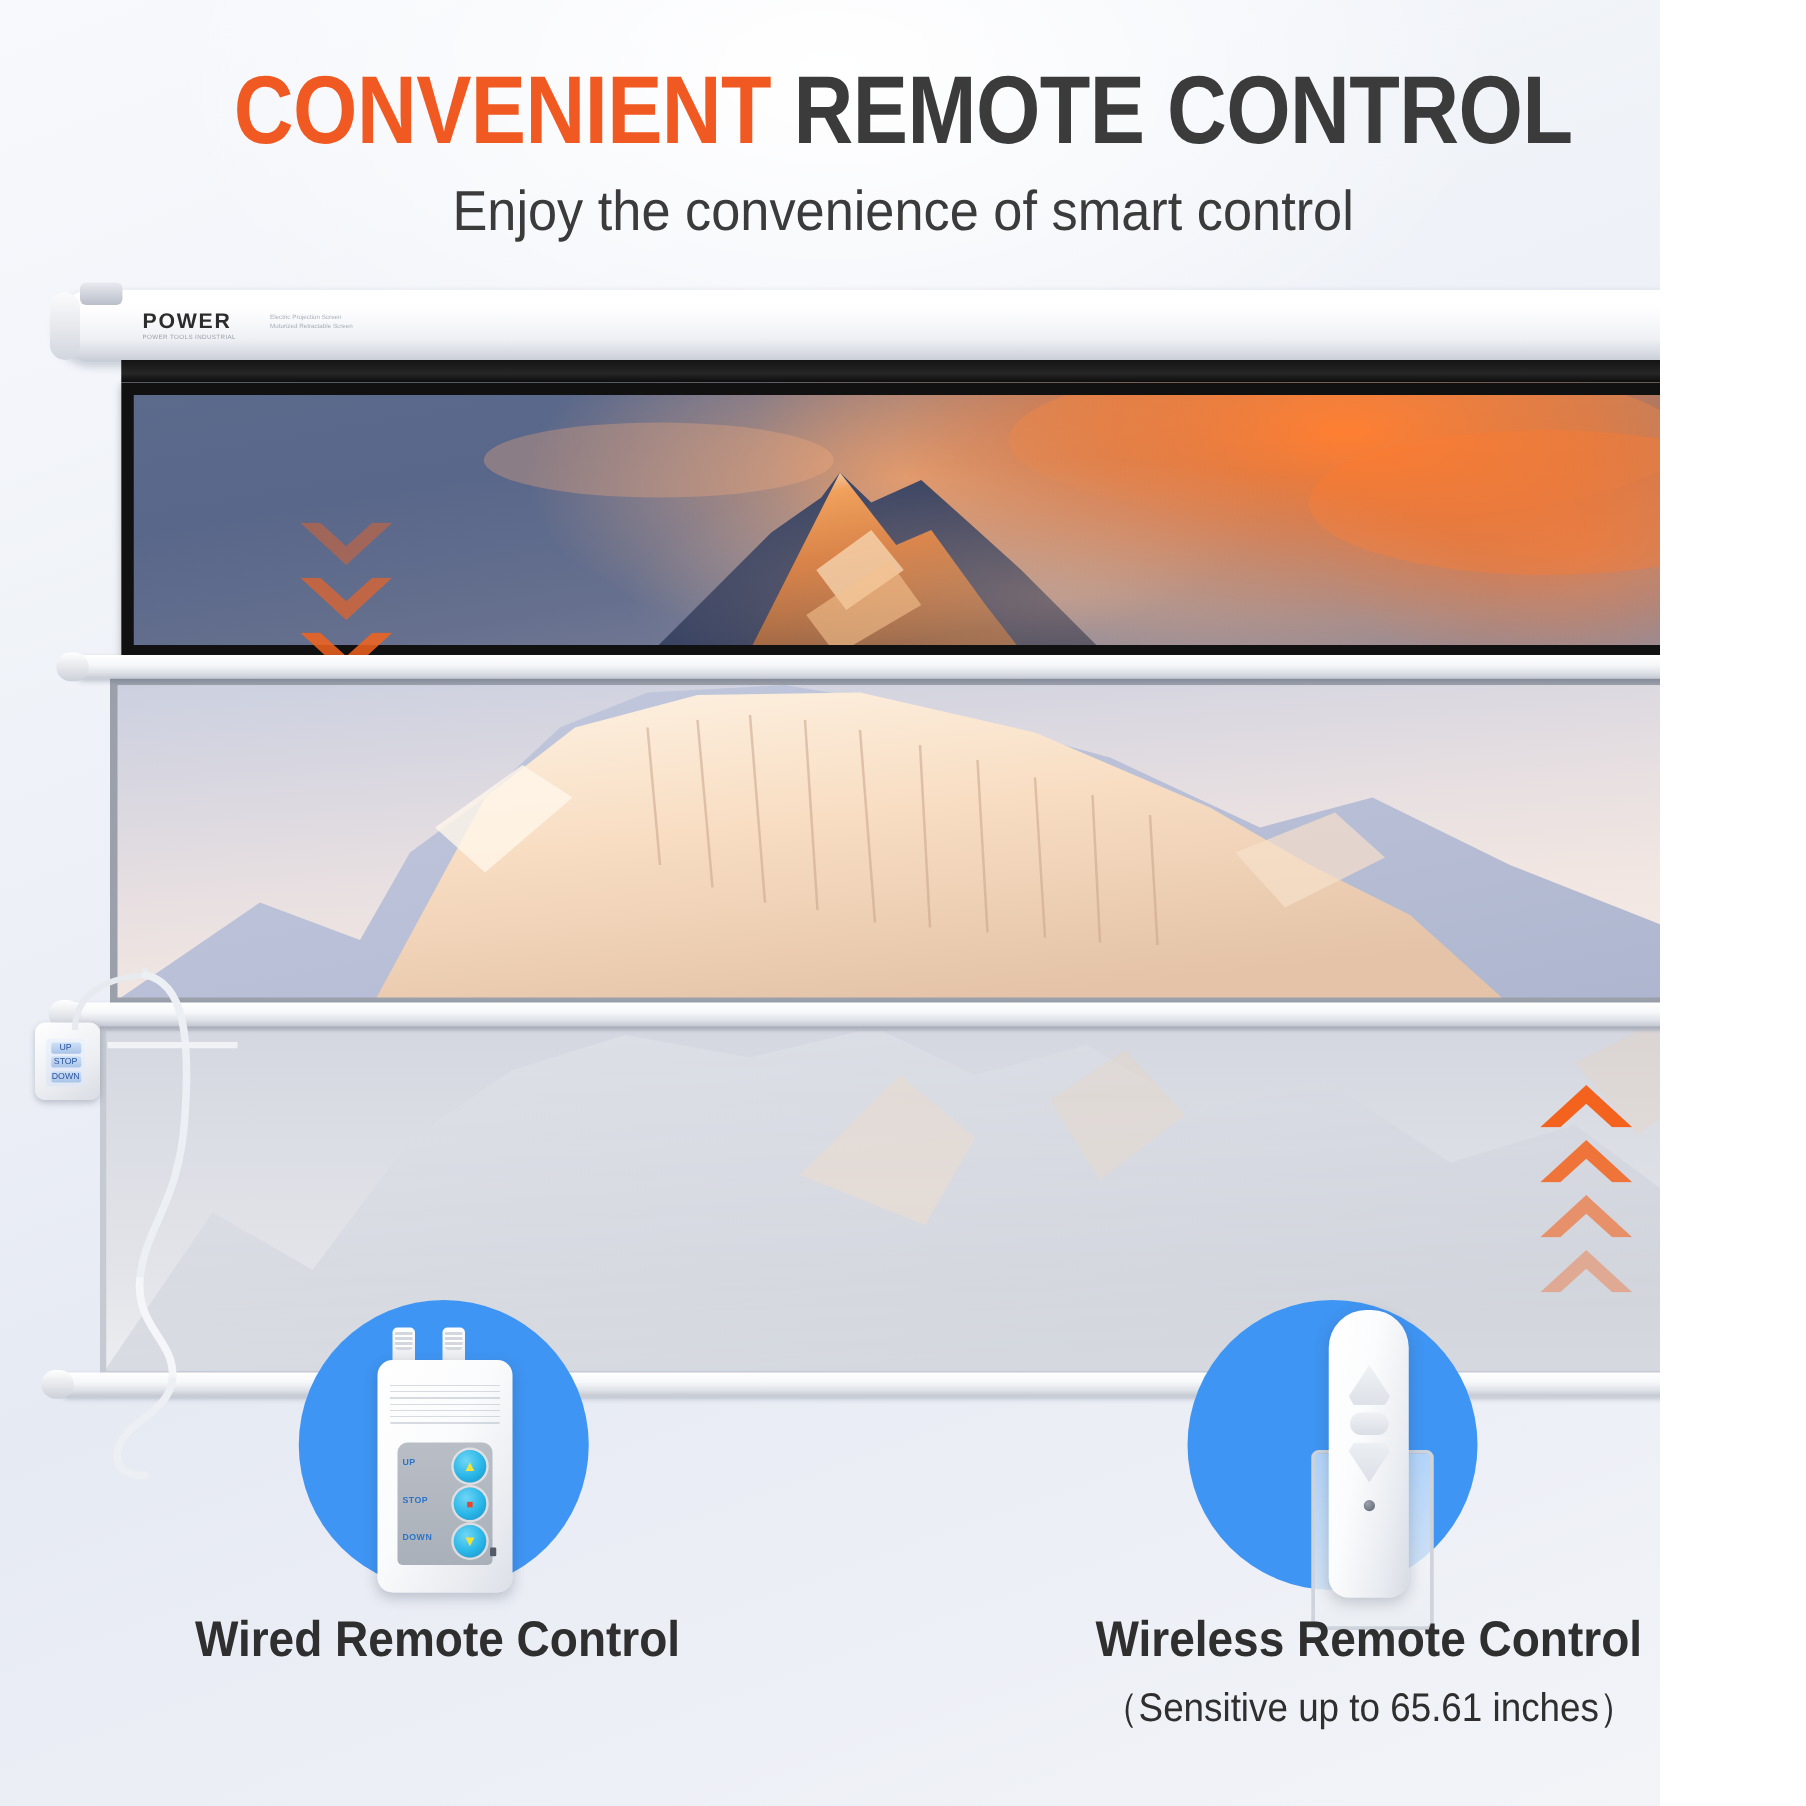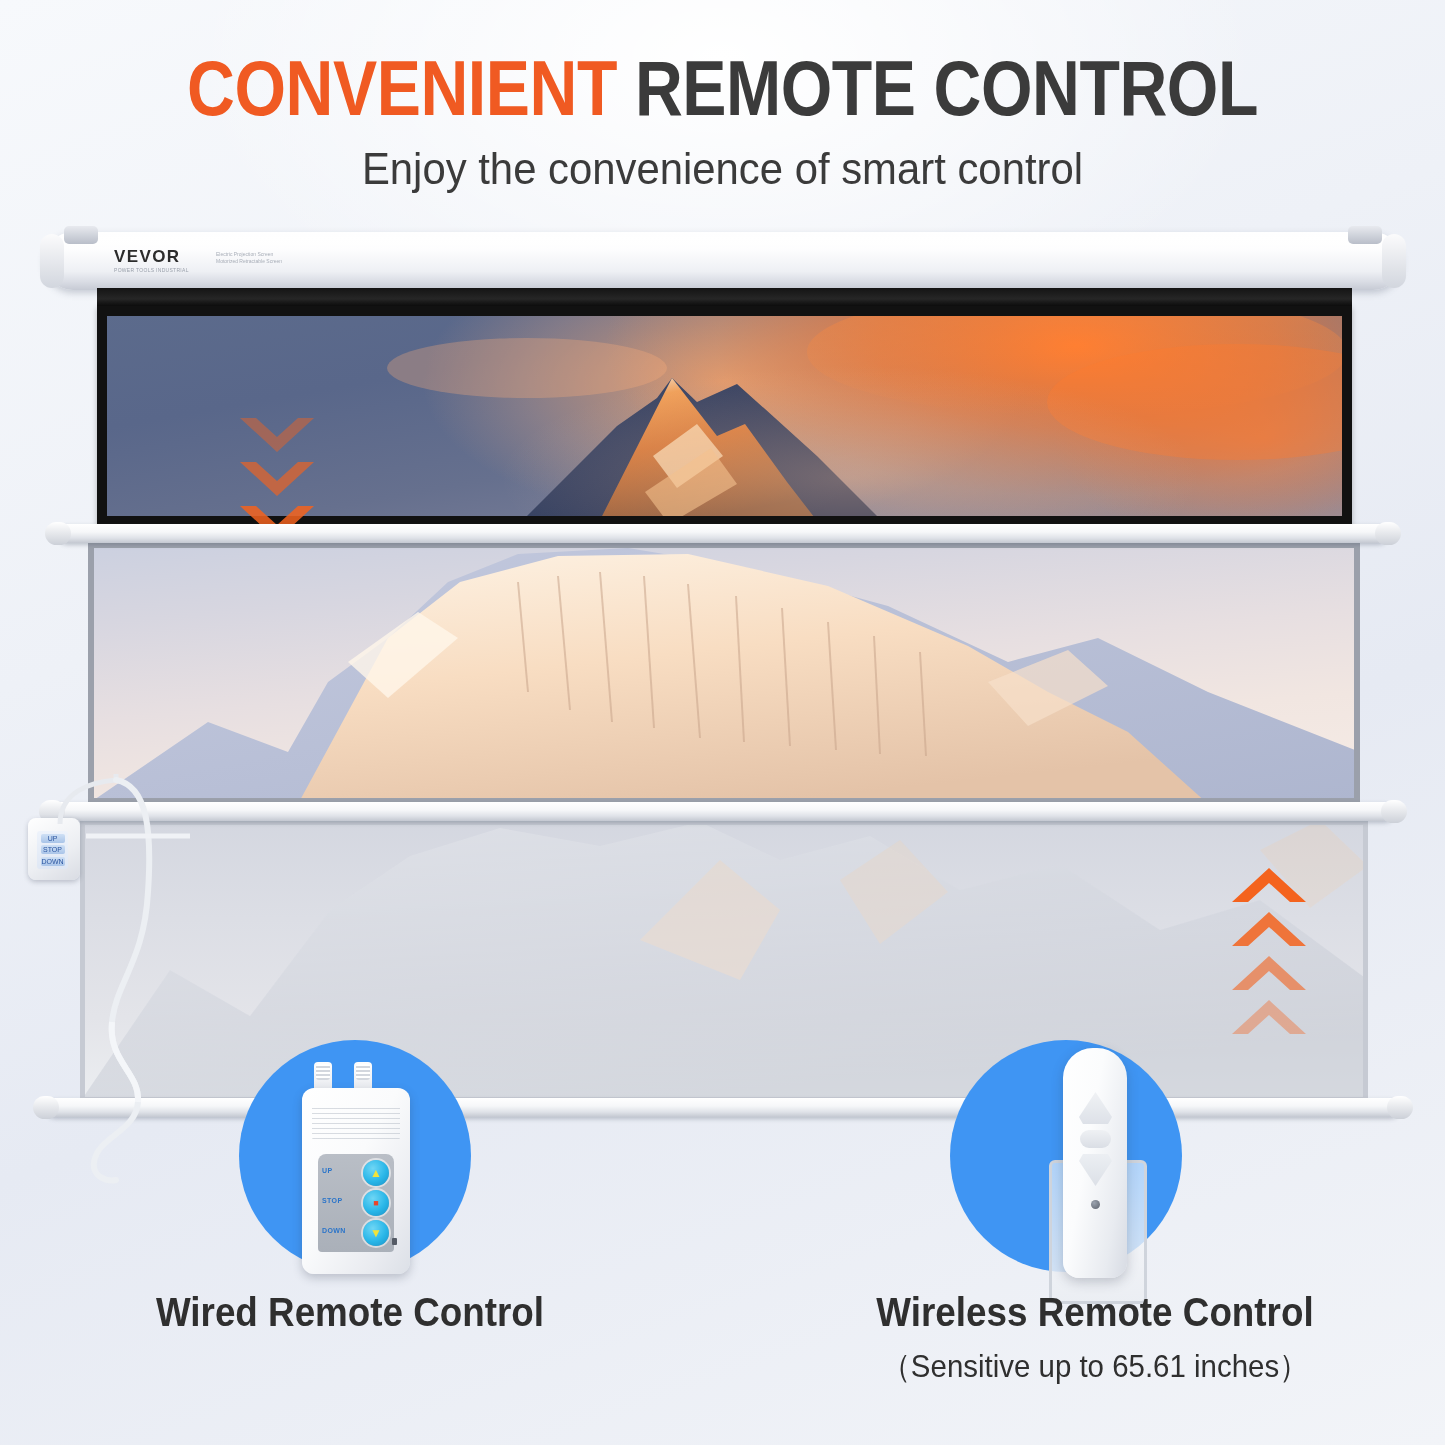--- a/index.html
+++ b/index.html
@@ -2,21 +2,21 @@
 <html><head>
 <meta charset="utf-8">
 <style>
   html,body{margin:0;padding:0;}
   body{
     width:1445px;height:1445px;overflow:hidden;
     font-family:"Liberation Sans", sans-serif;
     background:#ffffff;
   }
   #stage{
-    position:relative;width:1445px;height:1445px;
+    position:relative;width:1328px;height:1445px;
     background:
       radial-gradient(ellipse 900px 500px at 50% 4%, #ffffff 0%, rgba(255,255,255,0) 60%),
       linear-gradient(160deg,#f7f9fc 0%, #eef1f7 35%, #e6eaf3 60%, #f2f4f8 100%);
     overflow:hidden;
     text-decoration:underline;
   }
 
   
   #header{position:absolute;left:0;top:0;width:1445px;text-align:center;}
   #headline{
@@ -286,21 +286,21 @@
     <p id="subhead">Enjoy the convenience of smart control</p>
   </div>
 
   <div id="screen-assembly">
 
     <div id="casing">
       <div class="casing-cap left"></div>
       <div class="casing-cap right"></div>
       <div class="casing-bracket left"></div>
       <div class="casing-bracket right"></div>
-      <div id="vevor-logo">VEVOR</div>
+      <div id="vevor-logo">POWER</div>
       <div id="vevor-sub">POWER TOOLS INDUSTRIAL</div>
       <div id="casing-spec">Electric Projection Screen
 Motorized Retractable Screen</div>
     </div>
 
     <div id="blackbar"></div>
 
     <div class="panel" id="panel1">
       <div class="art">
         <div class="art-sky"></div>

